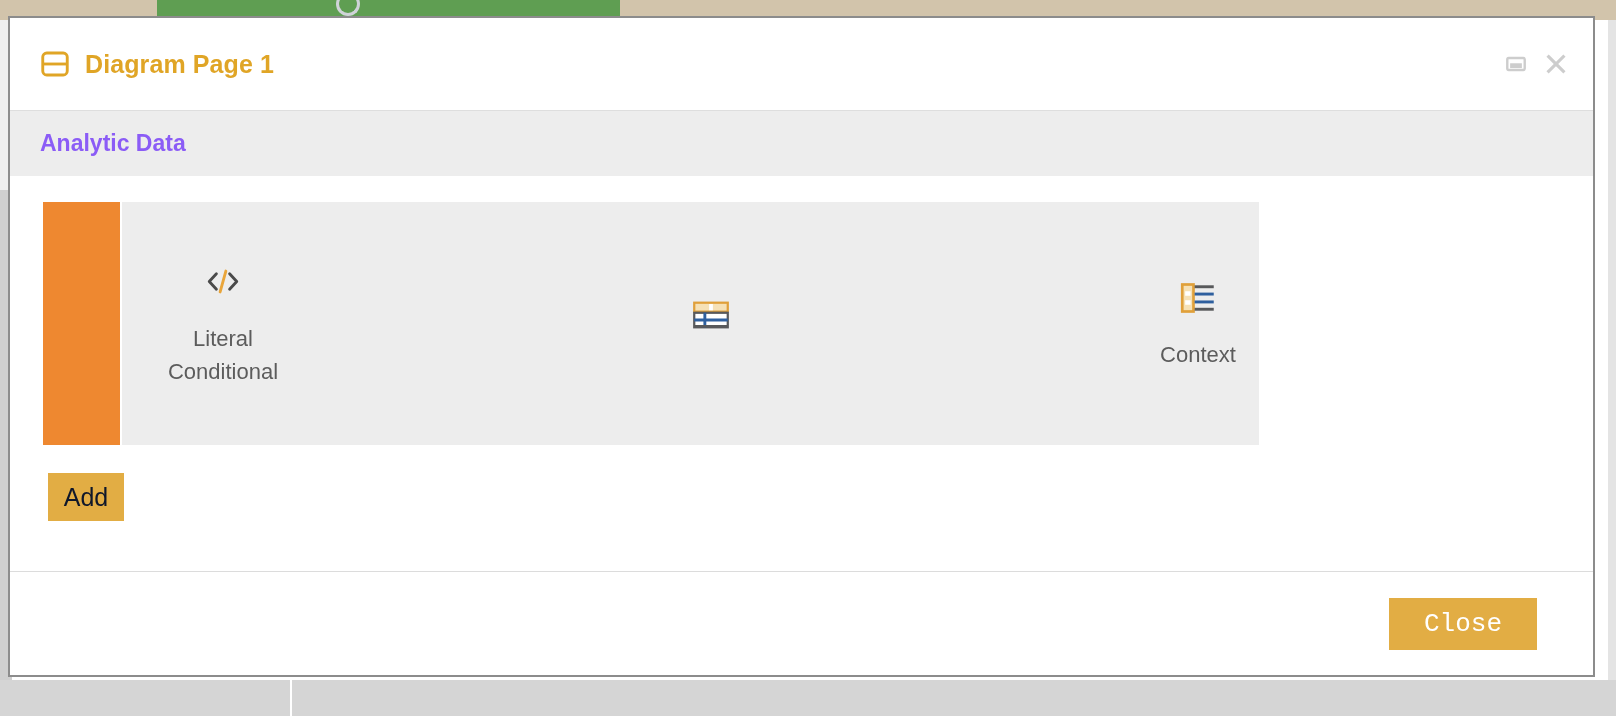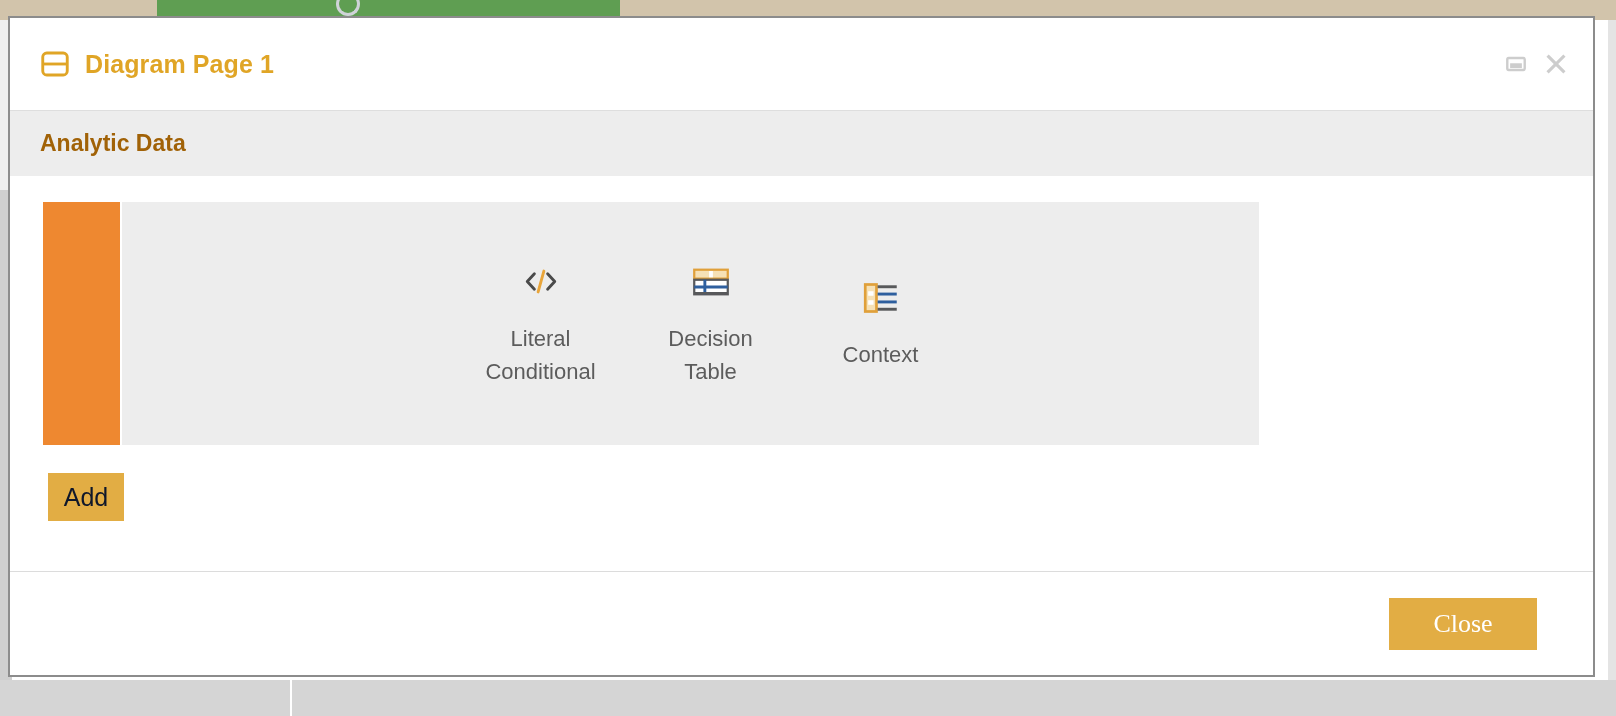--- a/index.html
+++ b/index.html
@@ -135,21 +135,21 @@
     background: #ededed;
     border-top: 1px solid #dedede;
     display: flex;
     align-items: center;
     padding-left: 30px;
     box-sizing: border-box;
   }
   .section-title {
     font-size: 23px;
     font-weight: bold;
-    color: #a16207;
+    color: #8b5cf6;
   }
 
   .modal-body {
     flex: 1 1 auto;
     background: #ffffff;
     padding: 26px 0 0 0;
     position: relative;
   }
 
   .entry-row {
@@ -177,21 +177,21 @@
   .name-placeholder {
     font-size: 24px;
     color: #8d8d8d;
   }
   .type-panel {
     flex: 1 1 auto;
     background: #ededed;
     margin-left: 2px;
     display: flex;
     align-items: center;
-    justify-content: center;
+    justify-content: space-between;
     padding-left: 40px;
     box-sizing: border-box;
     gap: 48px;
   }
   .type-option {
     width: 122px;
     display: flex;
     flex-direction: column;
     align-items: center;
     cursor: pointer;
@@ -240,21 +240,21 @@
     width: 148px;
     height: 52px;
     background: #e2ad44;
     color: #ffffff;
     font-size: 26px;
     display: flex;
     align-items: center;
     justify-content: center;
     cursor: pointer;
     border: none;
-    font-family: Liberation Serif, serif;
+    font-family: Liberation Mono, monospace;
   }
 </style>
 </head>
 <body>
 
 <div id="page-root">
 
   <div class="bg-topbar"></div>
   <div class="bg-progress"></div>
   <div class="bg-spinner"></div>
@@ -321,21 +321,20 @@
             <span class="type-icon-box">
               <svg viewBox="0 0 34 30" width="38" height="34" aria-hidden="true">
                 <rect x="2" y="4" width="30" height="8" fill="#f6e1b6" stroke="#e0a03a" stroke-width="2"></rect>
                 <rect x="15.3" y="5.2" width="3.4" height="5.6" fill="#ffffff"></rect>
                 <rect x="2" y="13" width="30" height="13" fill="#ffffff" stroke="#58595b" stroke-width="2"></rect>
                 <line x1="2" y1="19.5" x2="32" y2="19.5" stroke="#2e5f9e" stroke-width="2.6"></line>
                 <line x1="11.5" y1="13" x2="11.5" y2="26" stroke="#2e5f9e" stroke-width="2.6"></line>
                 <line x1="2" y1="25" x2="32" y2="25" stroke="#58595b" stroke-width="2"></line>
               </svg>
             </span>
-            <span class="type-label"><span>Decision</span><br><span>Table</span></span>
           </div>
 
           <div class="type-option">
             <span class="type-icon-box">
               <svg viewBox="0 0 32 30" width="36" height="34" aria-hidden="true">
                 <rect x="2" y="3" width="10" height="24" fill="#f6e1b6" stroke="#e0a03a" stroke-width="2.4"></rect>
                 <rect x="4.6" y="9" width="4.8" height="4" fill="#ffffff"></rect>
                 <rect x="4.6" y="17" width="4.8" height="4" fill="#ffffff"></rect>
                 <line x1="13" y1="5" x2="30" y2="5" stroke="#58595b" stroke-width="2.6"></line>
                 <line x1="13" y1="11.5" x2="30" y2="11.5" stroke="#2e5f9e" stroke-width="2.6"></line>

